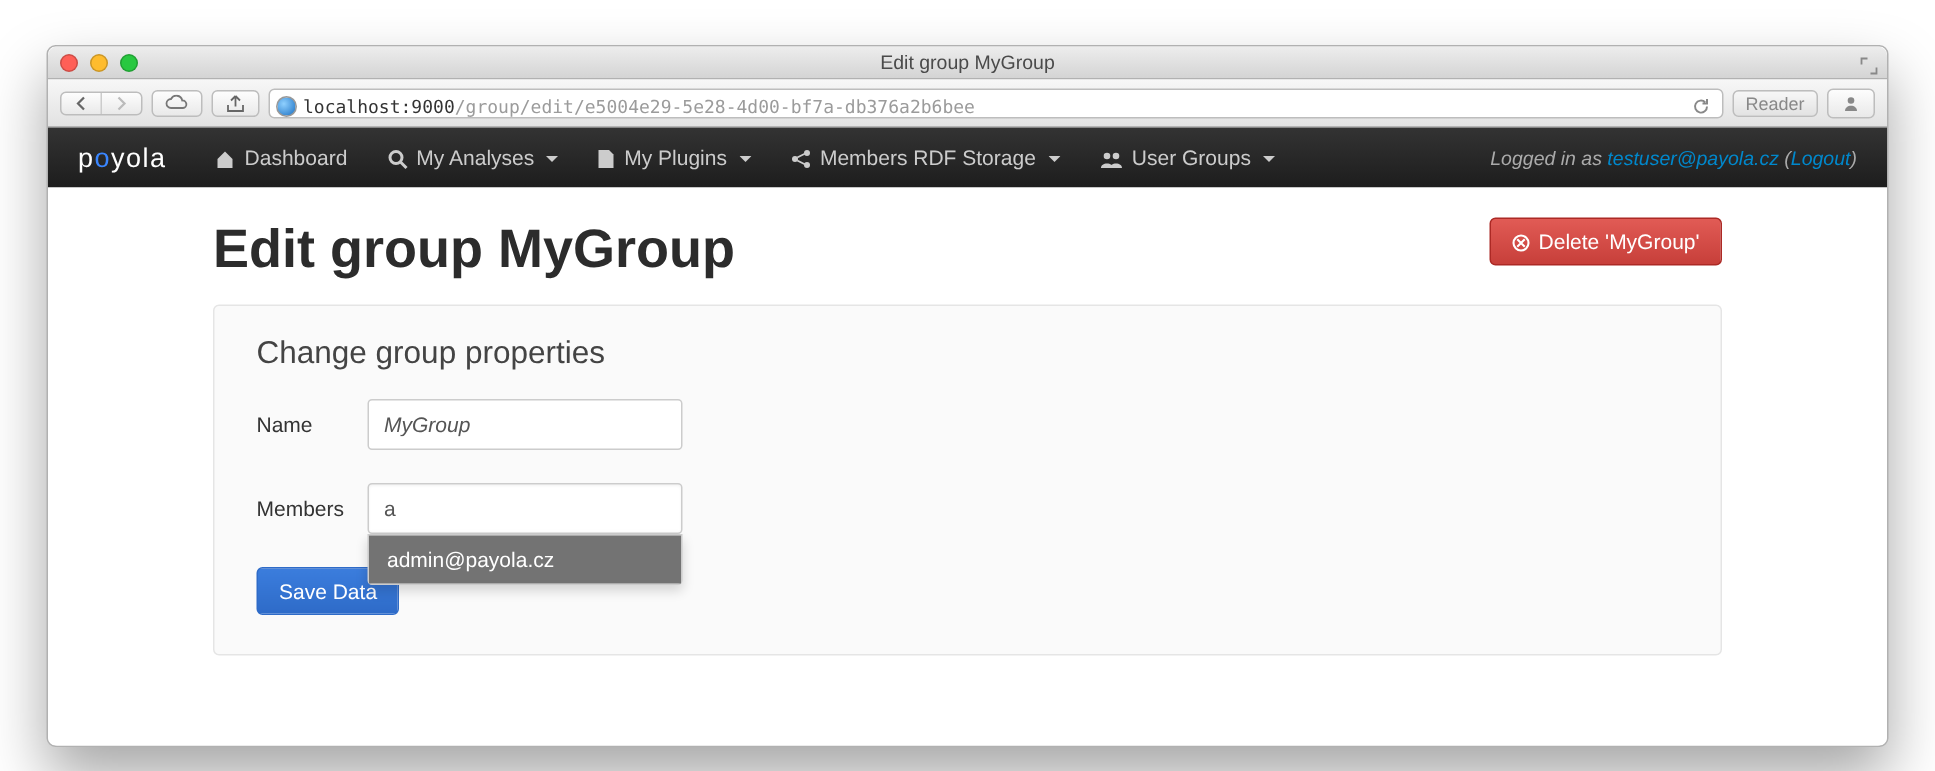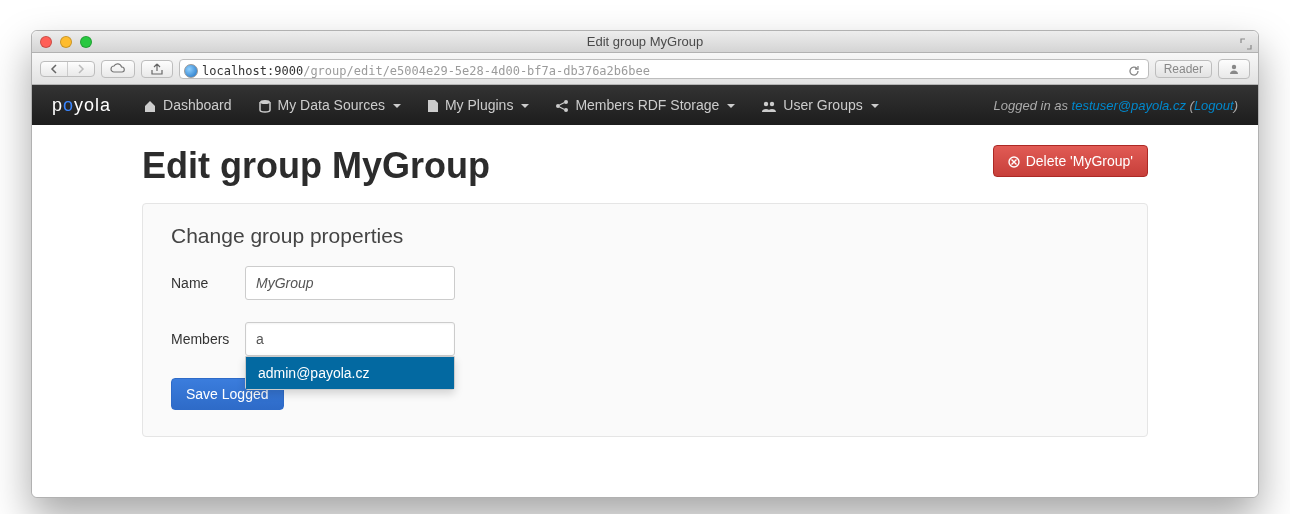--- a/index.html
+++ b/index.html
@@ -156,21 +156,21 @@
   padding: 0 10px; font-size: 14px; background:#fff; color:#555;
   box-shadow: inset 0 1px 2px rgba(0,0,0,.05);
 }
 .dropdown {
   position: absolute; left: 0; top: 34px;
   width: 210px; background: #fff; border: 1px solid #ccc;
   border-radius: 0 0 3px 3px; z-index: 50;
   box-shadow: 0 4px 8px rgba(0,0,0,.15);
 }
 .dd-item {
-  padding: 8px 12px; background: #0369a1; color: #fff; font-size: 14px;
+  padding: 8px 12px; background: #737373; color: #fff; font-size: 14px;
 }
 .btn-primary {
   background: linear-gradient(#3b7ddd,#2e6bc8);
   color: #fff; border: 1px solid #2e6bc8; border-radius: 4px;
   padding: 7px 14px; font-size: 14px; cursor:pointer;
 }
 
 svg { display: inline-block; vertical-align: middle; }
 </style>
 </head>
@@ -250,35 +250,35 @@
 
       <div class="nav-item">
         <span>
           <svg width="14" height="14" viewBox="0 0 14 14">
               <path d="M2 7l5-5 5 5v6H2V7z" fill="#ccc"></path>
             </svg>
         </span>
         <span>Dashboard</span>
       </div>
 
-
       <div class="nav-item">
         <span>
           <svg width="14" height="14" viewBox="0 0 14 14">
-              <ellipse cx="7" cy="3" rx="5" ry="2" fill="#ccc"></ellipse>
-              <path d="M2 3v8c0 1.1 2.2 2 5 2s5-.9 5-2V3" stroke="#ccc" fill="none" stroke-width="1.5"></path>
-            </svg>
-        </span>
-        <span>My Data Sources</span>
+              <circle cx="6" cy="6" r="4" stroke="#ccc" fill="none" stroke-width="2"></circle>
+              <path d="M9 9l4 4" stroke="#ccc" stroke-width="2"></path>
+            </svg>
+        </span>
+        <span>My Analyses</span>
         <span class="caret">
           <svg width="8" height="5" viewBox="0 0 8 5">
               <path d="M0 0l4 4 4-4" fill="#ccc"></path>
             </svg>
         </span>
       </div>
+
 
       <div class="nav-item">
         <span>
           <svg width="12" height="14" viewBox="0 0 12 14">
               <path d="M1 1h7l3 3v9H1V1z" fill="#ccc"></path>
             </svg>
         </span>
         <span>My Plugins</span>
         <span class="caret">
           <svg width="8" height="5" viewBox="0 0 8 5">
@@ -352,18 +352,18 @@
         <label>Members</label>
         <div class="members-wrap">
           <input class="members-input" type="text" value="a" style="">
           <div class="dropdown">
             <div class="dd-item">admin@payola.cz</div>
           </div>
         </div>
       </div>
 
       <button class="btn-primary">
-        <span>Save Logged</span>
+        <span>Save Data</span>
       </button>
     </div>
   </div>
 
 </div>
 
 </body></html>

